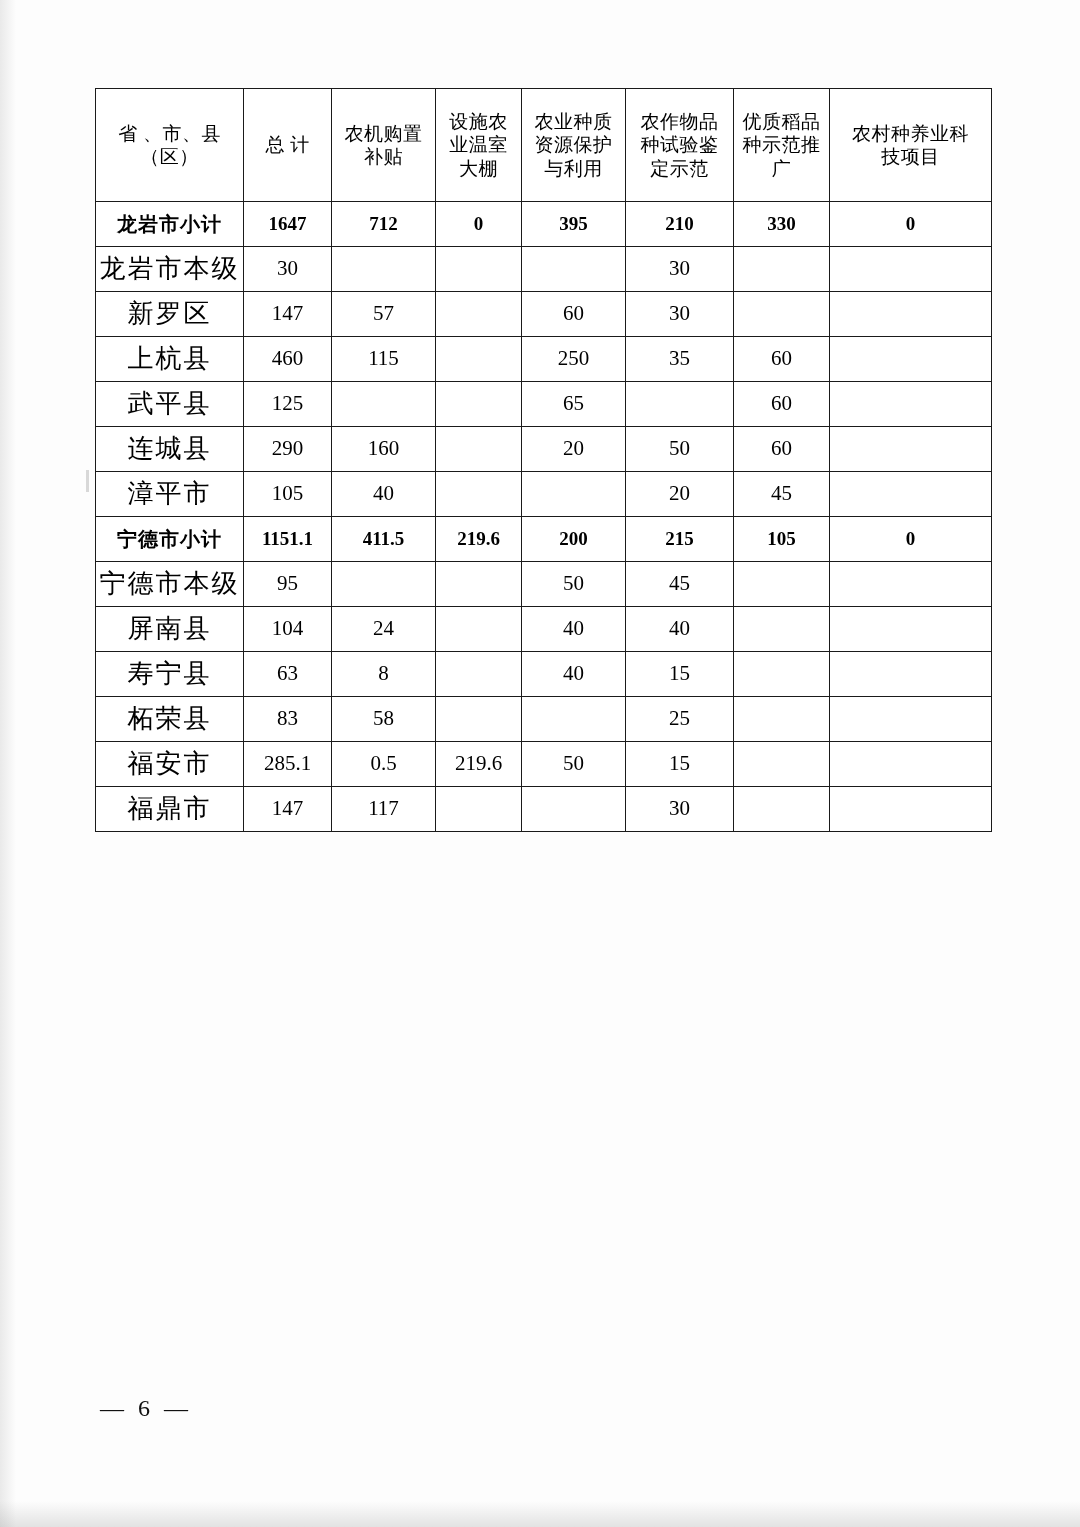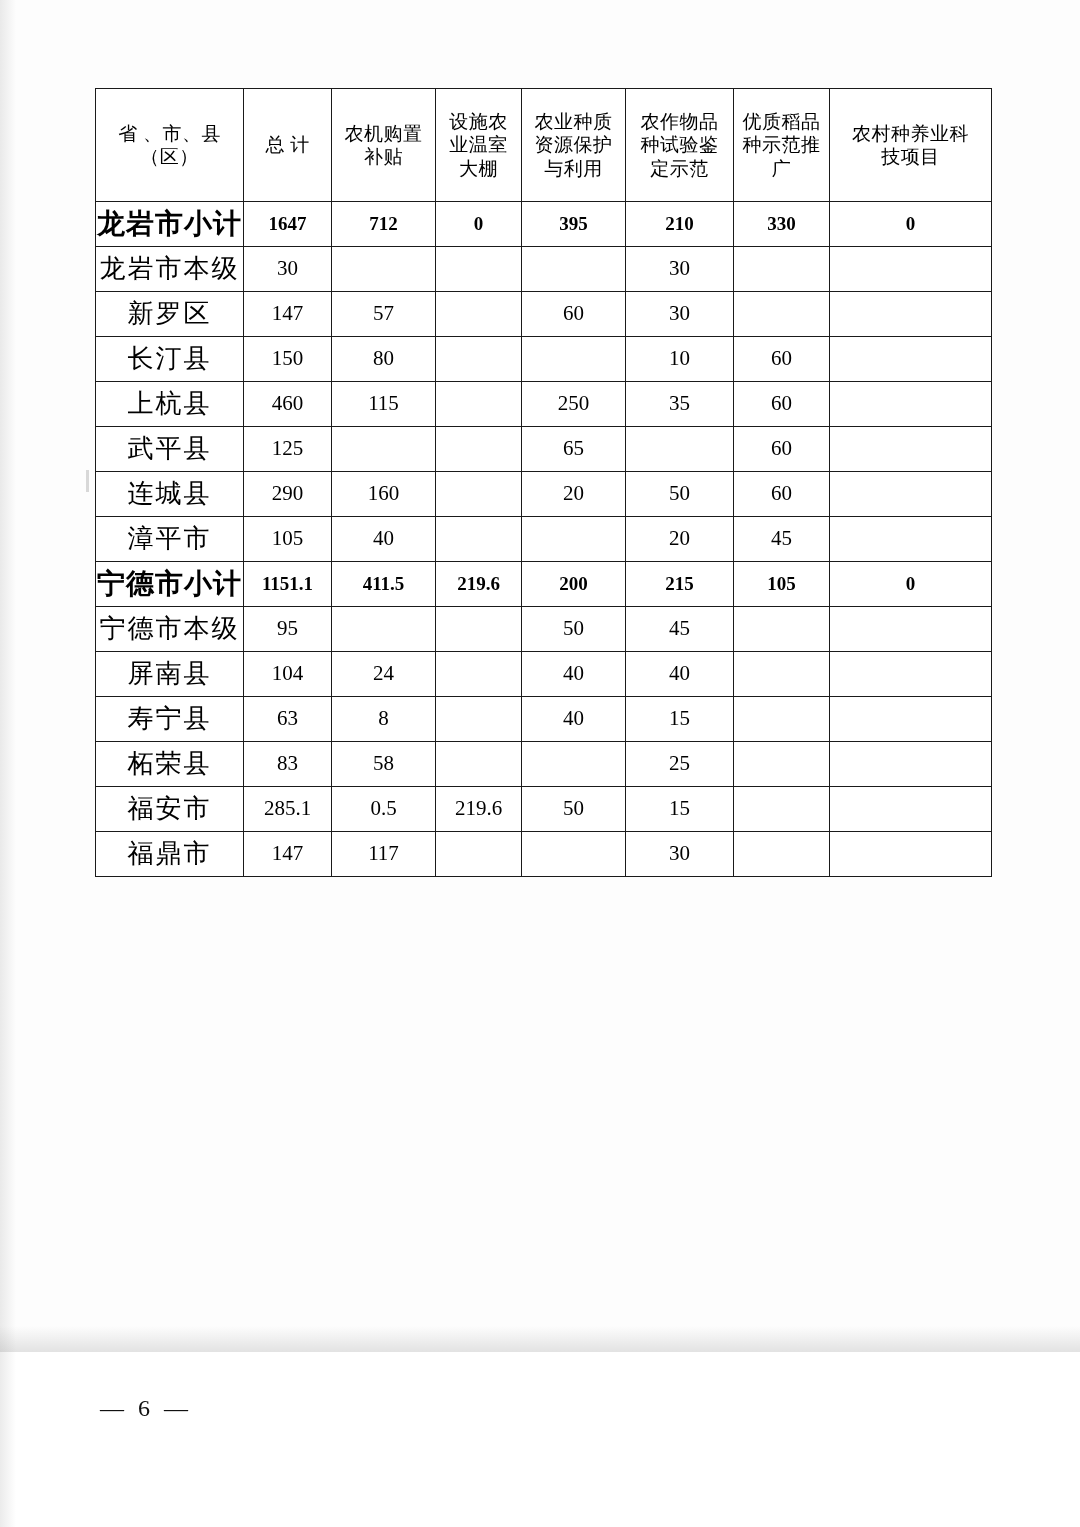--- a/index.html
+++ b/index.html
@@ -13,21 +13,21 @@
     font-family: "Liberation Serif", "DejaVu Serif", serif;
     color: #000000;
     position: relative;
     overflow: hidden;
   }
   .page {
     position: absolute;
     left: 0;
     top: 0;
     width: 1080px;
-    height: 1352px;
+    height: 1527px;
     background: #fdfdfd;
   }
   .table-wrap {
     position: absolute;
     left: 95px;
     top: 88px;
     width: 896px;
   }
   table.data {
     border-collapse: collapse;
@@ -55,21 +55,21 @@
   }
   tbody td.label {
     font-size: 26px;
     letter-spacing: 2px;
   }
   tr.subtotal td {
     font-weight: bold;
     font-size: 19px;
   }
   tr.subtotal td.label {
-    font-size: 28px;
+    font-size: 20px;
     letter-spacing: 1px;
   }
   
   col.c0 { width: 148px; }
   col.c1 { width: 88px; }
   col.c2 { width: 104px; }
   col.c3 { width: 86px; }
   col.c4 { width: 104px; }
   col.c5 { width: 108px; }
   col.c6 { width: 96px; }
@@ -198,30 +198,20 @@
             <td class="label">新罗区</td>
             <td class="num">147</td>
             <td class="num">57</td>
             <td class="num"></td>
             <td class="num">60</td>
             <td class="num">30</td>
             <td class="num"></td>
             <td class="num"></td>
           </tr>
           <tr>
-            <td class="label">长汀县</td>
-            <td class="num">150</td>
-            <td class="num">80</td>
-            <td class="num"></td>
-            <td class="num"></td>
-            <td class="num">10</td>
-            <td class="num">60</td>
-            <td class="num"></td>
-          </tr>
-          <tr>
             <td class="label">上杭县</td>
             <td class="num">460</td>
             <td class="num">115</td>
             <td class="num"></td>
             <td class="num">250</td>
             <td class="num">35</td>
             <td class="num">60</td>
             <td class="num"></td>
           </tr>
           <tr>

